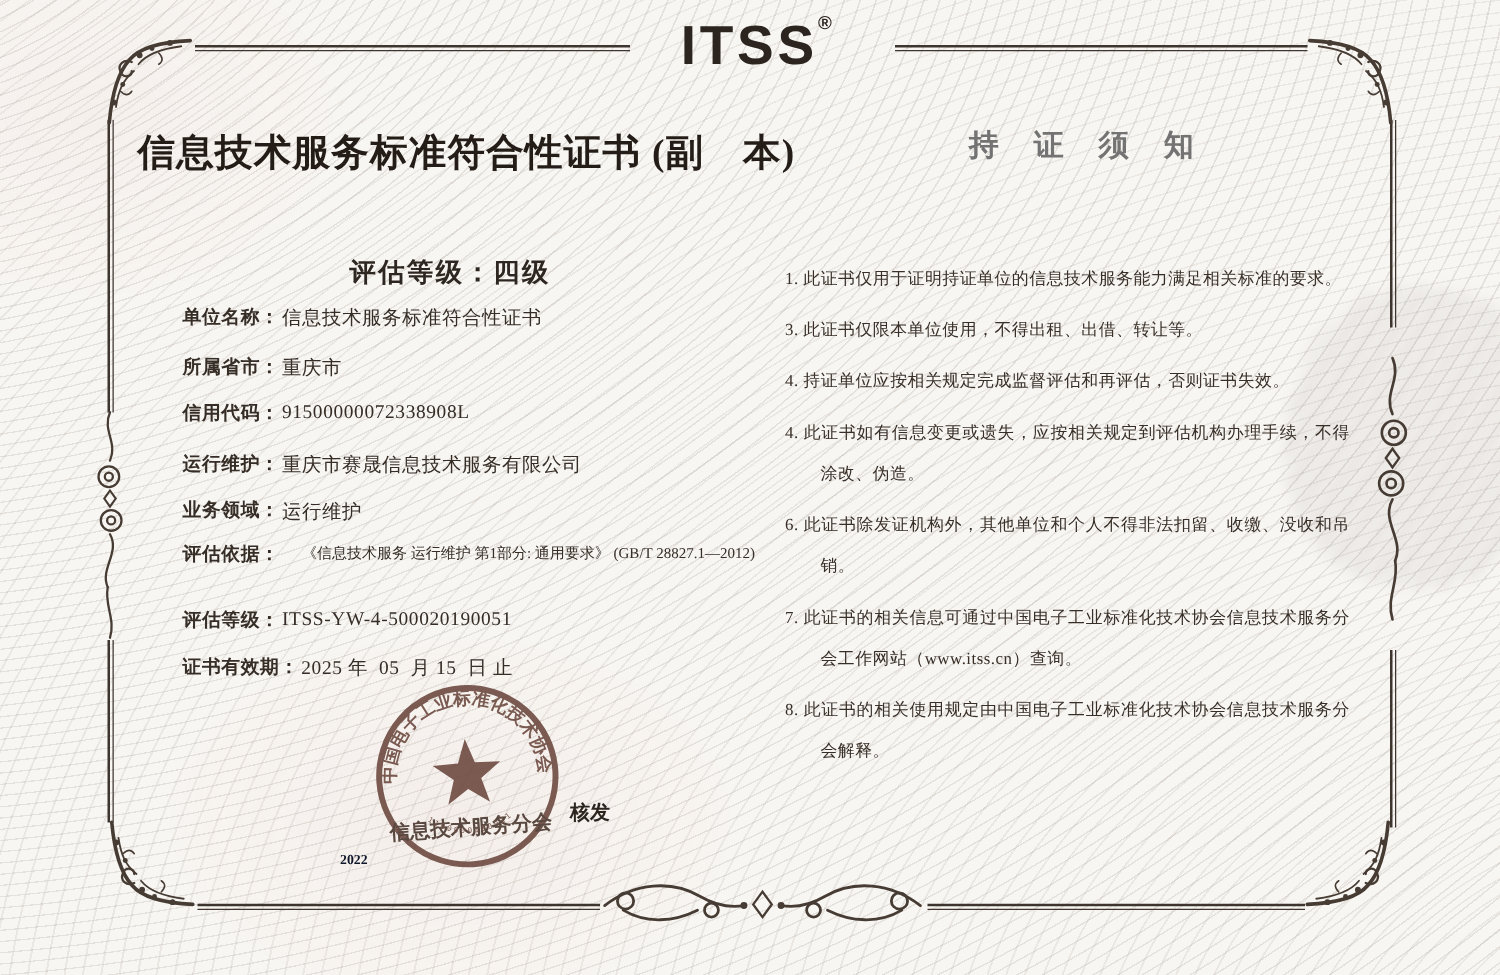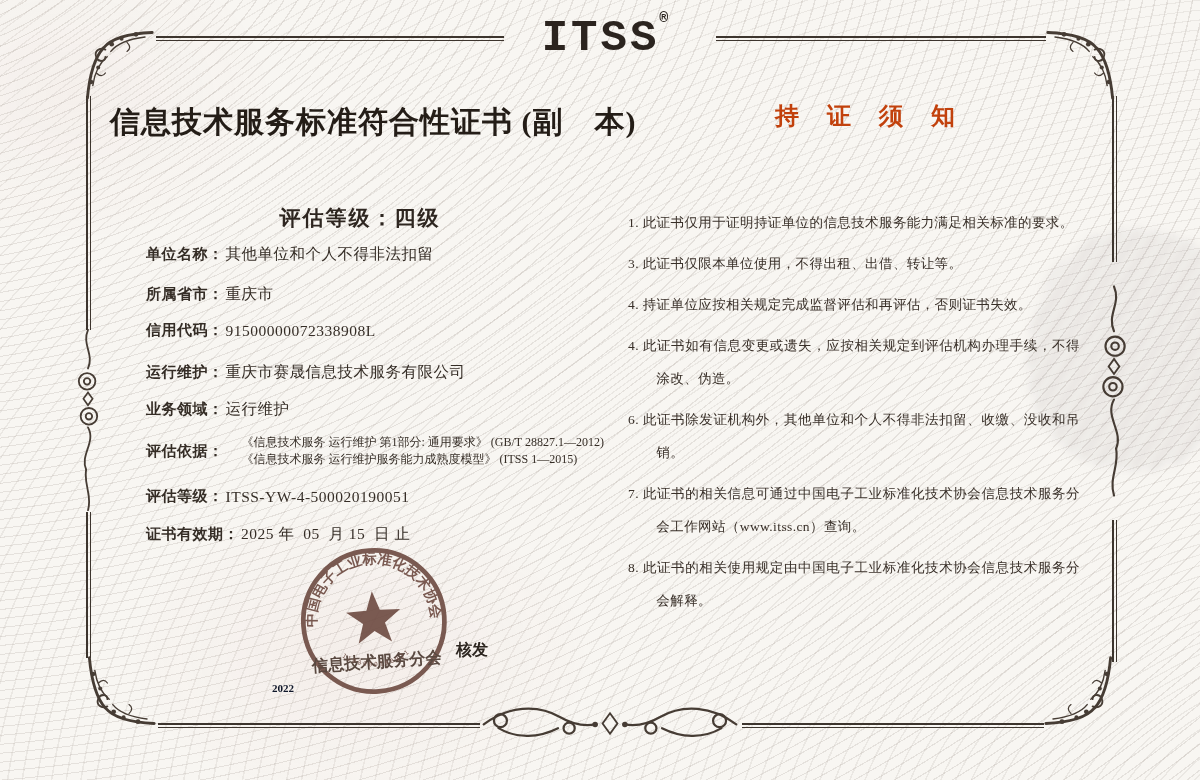--- a/index.html
+++ b/index.html
@@ -24,47 +24,47 @@
     background:repeating-linear-gradient(115deg, rgba(115,104,110,.20) 0 5px, rgba(115,104,110,.03) 5px 16px);
     filter:blur(5px);transform:rotate(9deg);border-radius:45%;pointer-events:none;
   }
   
   .h-line{position:absolute;height:5px;box-sizing:border-box;border-top:2px solid #3d352e;border-bottom:1px solid #3d352e;}
   .v-line{position:absolute;width:5px;box-sizing:border-box;border-left:2px solid #3d352e;border-right:1px solid #3d352e;}
   .orn{position:absolute;}
   
   .logo{
     position:absolute;left:500px;top:10px;width:210px;text-align:center;
-    font-family:Liberation Mono, monospace;font-weight:bold;
+    font-family:Liberation Sans, sans-serif;font-weight:bold;
     font-size:44px;letter-spacing:3px;color:#2b241f;
   }
   .logo sup{font-size:15px;vertical-align:28px;letter-spacing:0;}
   
   .title{
     position:absolute;left:110px;top:102px;width:500px;text-align:center;
     font-size:30px;font-weight:bold;color:#241d17;white-space:nowrap;letter-spacing:1px;
   }
   .grade{
     position:absolute;left:110px;top:172px;width:500px;text-align:center;
     font-size:21px;font-weight:bold;color:#2e2620;letter-spacing:2px;margin-top:32px;
   }
   .fields{position:absolute;left:146px;top:244px;width:470px;}
-  .field{position:absolute;left:0;display:flex;align-items:center;white-space:nowrap;}
+  .field{position:absolute;left:0;display:flex;align-items:flex-start;white-space:nowrap;}
   .flabel{font-weight:bold;font-size:15px;letter-spacing:.5px;flex:none;}
   .fvalue{font-size:15.5px;margin-left:2px;letter-spacing:.5px;white-space:pre;}
   .deps{margin-left:18px;}
   .deps div{font-size:12px;line-height:17px;letter-spacing:0;}
   
   .issue-year{position:absolute;left:272px;top:638px;font-size:11px;font-weight:bold;color:#0f172a;margin-top:44px;}
   .issue-suffix{position:absolute;left:456px;top:640px;font-size:16px;font-weight:bold;color:#2c251f;}
   .seal{position:absolute;left:296px;top:545px;width:156px;height:156px;transform:rotate(-4deg);opacity:.9;}
   
   .notice-heading{
     position:absolute;left:640px;top:100px;width:450px;text-align:center;
-    font-size:24px;font-weight:bold;color:#c2410c;letter-spacing:28px;text-indent:28px;
+    font-size:24px;font-weight:bold;color:#737373;letter-spacing:28px;text-indent:28px;
   }
   .notice{
     position:absolute;left:628px;top:206px;width:452px;
     font-size:13.5px;line-height:33px;color:#382f28;letter-spacing:.4px;
     list-style:none;margin:0;padding:0;
   }
   .notice li{padding-left:2.1em;text-indent:-2.1em;margin-bottom:8px;text-align:justify;}
 </style>
 </head>
 <body>
@@ -145,21 +145,21 @@
   </svg>
 
 <div class="logo"><span>ITSS</span><sup>®</sup></div>
 
 <div class="title">信息技术服务标准符合性证书 (副　本)</div>
 <div class="grade"><span>评估等级：</span><span>四级</span></div>
 
 <div class="fields">
   <div class="field" style="top:0">
     <span class="flabel">单位名称：</span>
-    <span class="fvalue">其他单位和个人不得非法扣留</span>
+    <span class="fvalue">信息技术服务标准符合性证书</span>
   </div>
   <div class="field" style="top:40px">
     <span class="flabel">所属省市：</span>
     <span class="fvalue">重庆市</span>
   </div>
   <div class="field" style="top:77px">
     <span class="flabel">信用代码：</span>
     <span class="fvalue">91500000072338908L</span>
   </div>
   <div class="field" style="top:118px">
@@ -167,21 +167,20 @@
     <span class="fvalue">重庆市赛晟信息技术服务有限公司</span>
   </div>
   <div class="field" style="top:155px">
     <span class="flabel">业务领域：</span>
     <span class="fvalue">运行维护</span>
   </div>
   <div class="field" style="top:190px">
     <span class="flabel">评估依据：</span>
     <div class="deps">
       <div>《信息技术服务 运行维护 第1部分: 通用要求》 (GB/T 28827.1—2012)</div>
-      <div>《信息技术服务 运行维护服务能力成熟度模型》 (ITSS 1—2015)</div>
     </div>
   </div>
   <div class="field" style="top:243px">
     <span class="flabel">评估等级：</span>
     <span class="fvalue">ITSS-YW-4-500020190051</span>
   </div>
   <div class="field" style="top:280px">
     <span class="flabel">证书有效期：</span>
     <span class="fvalue">2025 年  05  月 15  日 止</span>
   </div>

